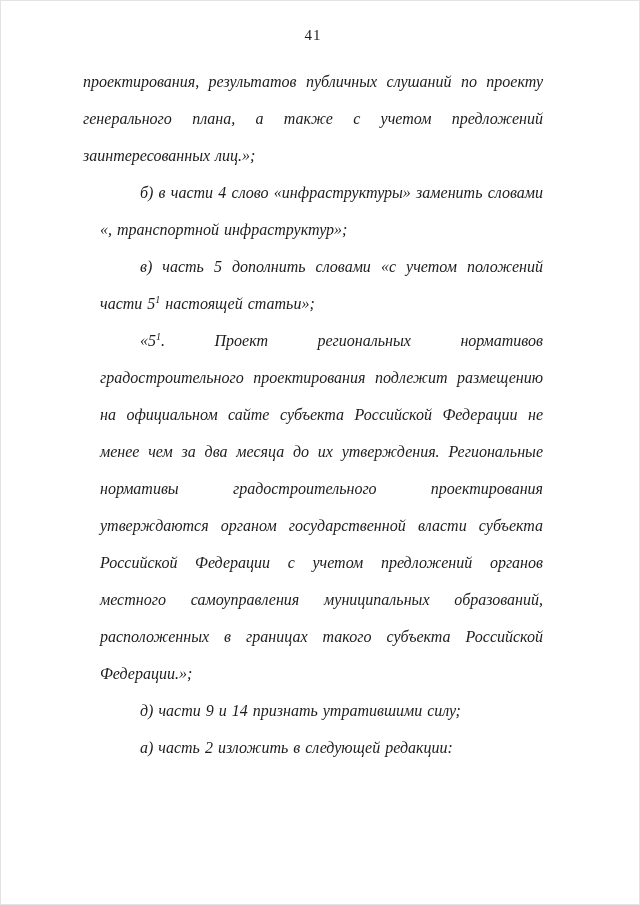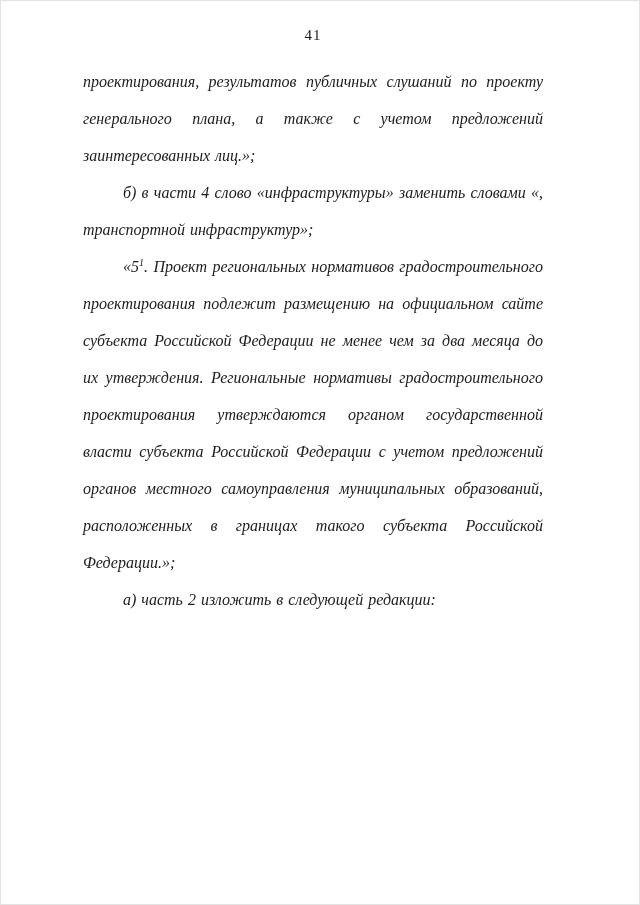--- a/index.html
+++ b/index.html
@@ -31,31 +31,34 @@
     margin: 0;
     font-size: 16px;
     line-height: 37px;
     text-align: justify;
     text-align-last: left;
     word-spacing: 1px;
     font-style: italic;
   }
   .doc-text p.indent {
     text-indent: 40px;
+    margin-left: 17px;
   }
   .doc-text sup {
     font-size: 10px;
     line-height: 0;
     vertical-align: super;
   }
 </style>
 </head>
 <body>
 
 <div class="page">
   <div class="page-number">41</div>
   <div class="doc-text">
       <p><span>проектирования, результатов публичных слушаний по проекту генерального плана, а также с учетом предложений заинтересованных лиц.»;</span></p>
       <p class="indent"><span>б) в части 4 слово «инфраструктуры» заменить словами «, транспортной инфраструктур»;</span></p>
+      <p class="indent"><span>в) часть 5 дополнить словами «с учетом положений части 5</span><sup>1</sup><span> настоящей статьи»;</span></p>
       <p class="indent"><span>«5</span><sup>1</sup><span>. Проект региональных нормативов градостроительного проектирования подлежит размещению на официальном сайте субъекта Российской Федерации не менее чем за два месяца до их утверждения. Региональные нормативы градостроительного проектирования утверждаются органом государственной власти субъекта Российской Федерации с учетом предложений органов местного самоуправления муниципальных образований, расположенных в границах такого субъекта Российской Федерации.»;</span></p>
+      <p class="indent"><span>д) части 9 и 14 признать утратившими силу;</span></p>
       <p class="indent"><span>а) часть 2 изложить в следующей редакции:</span></p>
     </div>
 </div>
 
 </body></html>

